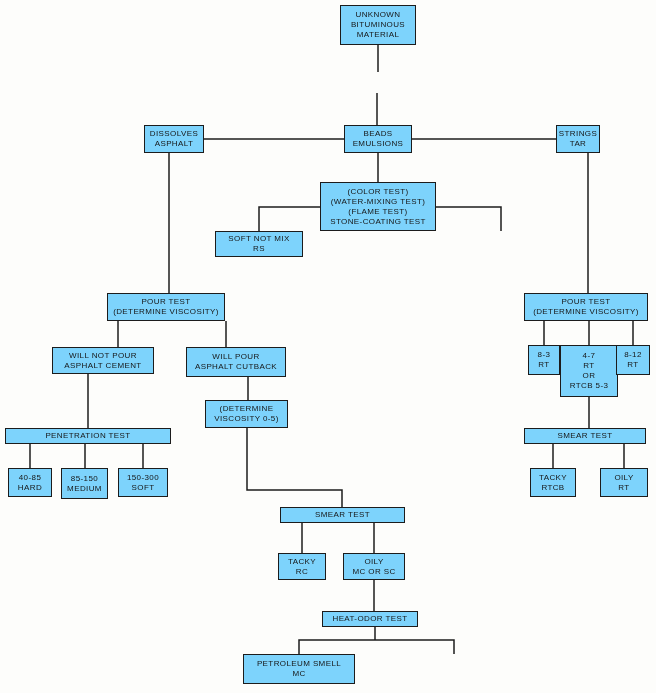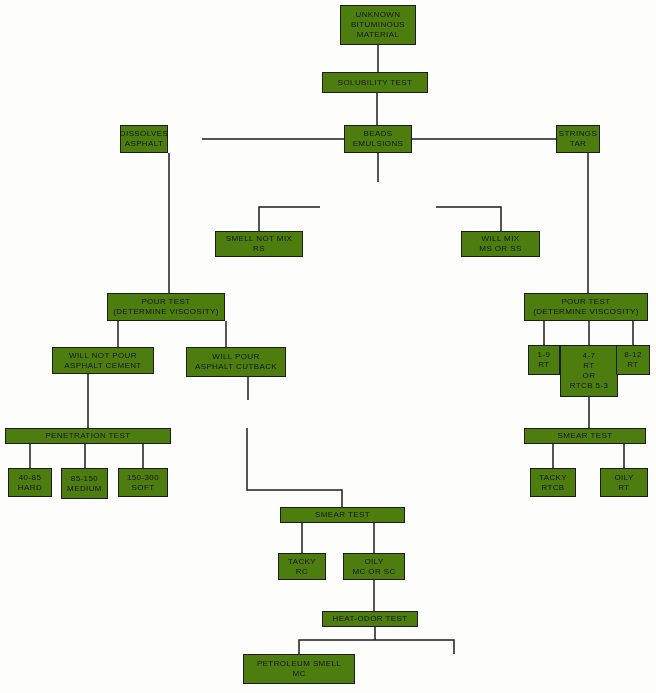--- a/index.html
+++ b/index.html
@@ -14,21 +14,21 @@
     overflow: hidden;
   }
   .wires {
     position: absolute;
     left: 0; top: 0;
     width: 656px; height: 693px;
   }
   .node {
     position: absolute;
     border: 1.5px solid #1c1c1c;
-    background: #4d7c0f;
+    background: #7dd3fc;
     display: flex;
     flex-direction: column;
     align-items: center;
     justify-content: center;
     text-align: center;
     font-size: 8px;
     line-height: 10px;
     letter-spacing: 0.4px;
     white-space: nowrap;
     z-index: 2;
@@ -67,57 +67,60 @@
     <path d="M589 397 L589 428"></path>
     <path d="M553 444 L553 468"></path>
     <path d="M624 444 L624 468"></path>
   </svg>
 
   <div class="node" style="left:340px;top:5px;width:76px;height:40px">
       <div>UNKNOWN</div>
       <div>BITUMINOUS</div>
       <div>MATERIAL</div>
     </div>
-  <div class="node" style="left:322px;top:72px;width:106px;height:21px">
-      <div>SOLUBILITY TEST</div>
-    </div>
 
-  <div class="node" style="left:120px;top:125px;width:48px;height:28px">
+  <div class="node" style="left:144px;top:125px;width:60px;height:28px">
       <div>DISSOLVES</div>
       <div>ASPHALT</div>
     </div>
   <div class="node" style="left:344px;top:125px;width:68px;height:28px">
       <div>BEADS</div>
       <div>EMULSIONS</div>
     </div>
   <div class="node" style="left:556px;top:125px;width:44px;height:28px">
       <div>STRINGS</div>
       <div>TAR</div>
     </div>
 
+  <div class="node" style="left:320px;top:182px;width:116px;height:49px">
+      <div>(COLOR TEST)</div>
+      <div>(WATER-MIXING TEST)</div>
+      <div>(FLAME TEST)</div>
+      <div>STONE-COATING TEST</div>
+    </div>
   <div class="node" style="left:215px;top:231px;width:88px;height:26px">
-      <div>SMELL NOT MIX</div>
+      <div>SOFT NOT MIX</div>
       <div>RS</div>
-    </div>
-  <div class="node" style="left:461px;top:231px;width:79px;height:26px">
-      <div>WILL MIX</div>
-      <div>MS OR SS</div>
     </div>
 
   <div class="node" style="left:107px;top:293px;width:118px;height:28px">
       <div>POUR TEST</div>
       <div>(DETERMINE VISCOSITY)</div>
     </div>
   <div class="node" style="left:52px;top:347px;width:102px;height:27px">
       <div>WILL NOT POUR</div>
       <div>ASPHALT CEMENT</div>
     </div>
   <div class="node" style="left:186px;top:347px;width:100px;height:30px">
       <div>WILL POUR</div>
       <div>ASPHALT CUTBACK</div>
+    </div>
+  <div class="node" style="left:205px;top:400px;width:83px;height:28px">
+      <div>(DETERMINE</div>
+      <div>VISCOSITY 0-5)</div>
     </div>
 
   <div class="node" style="left:5px;top:428px;width:166px;height:16px">
       <div>PENETRATION TEST</div>
     </div>
   <div class="node" style="left:8px;top:468px;width:44px;height:29px">
       <div>40-85</div>
       <div>HARD</div>
     </div>
   <div class="node" style="left:61px;top:468px;width:47px;height:31px">
@@ -147,21 +150,21 @@
   <div class="node" style="left:243px;top:654px;width:112px;height:30px">
       <div>PETROLEUM SMELL</div>
       <div>MC</div>
     </div>
 
   <div class="node" style="left:524px;top:293px;width:124px;height:28px">
       <div>POUR TEST</div>
       <div>(DETERMINE VISCOSITY)</div>
     </div>
   <div class="node" style="left:528px;top:345px;width:32px;height:30px">
-      <div>1-9</div>
+      <div>8-3</div>
       <div>RT</div>
     </div>
   <div class="node" style="left:560px;top:345px;width:58px;height:52px">
       <div>4-7</div>
       <div>RT</div>
       <div>OR</div>
       <div>RTCB 5-3</div>
     </div>
   <div class="node" style="left:616px;top:345px;width:34px;height:30px">
       <div>8-12</div>

